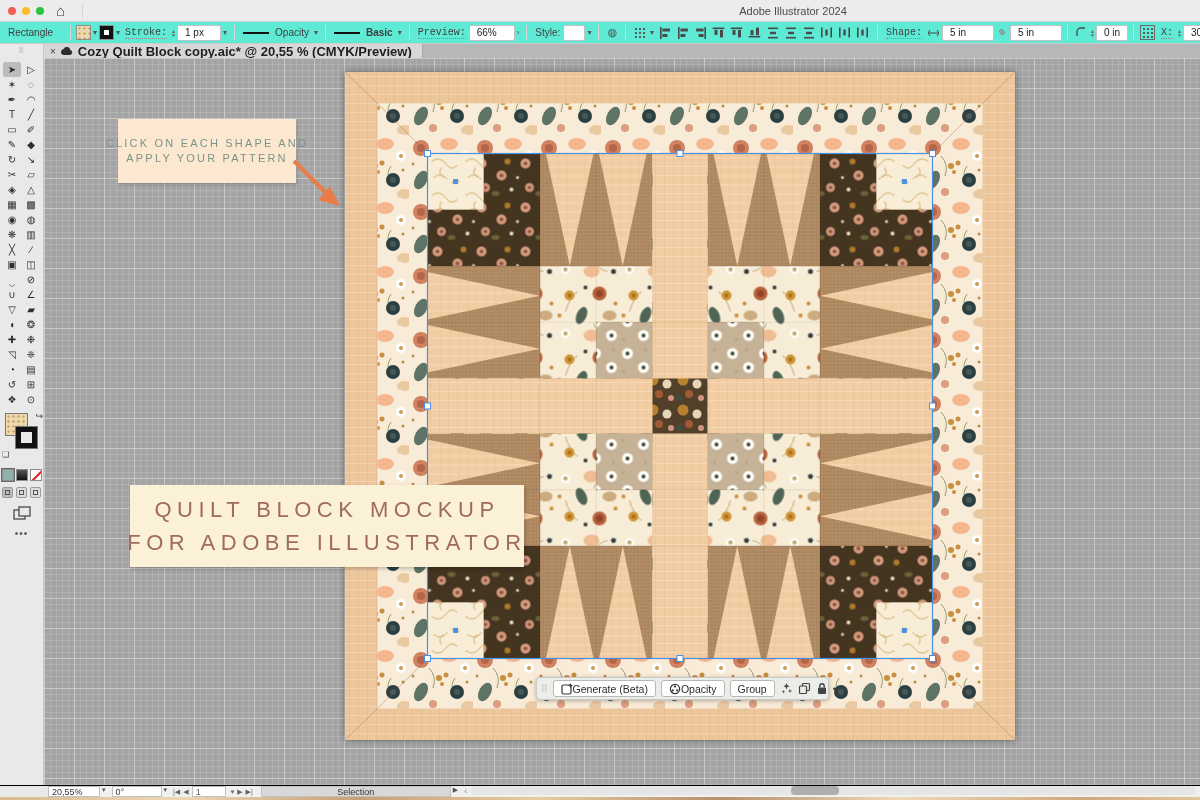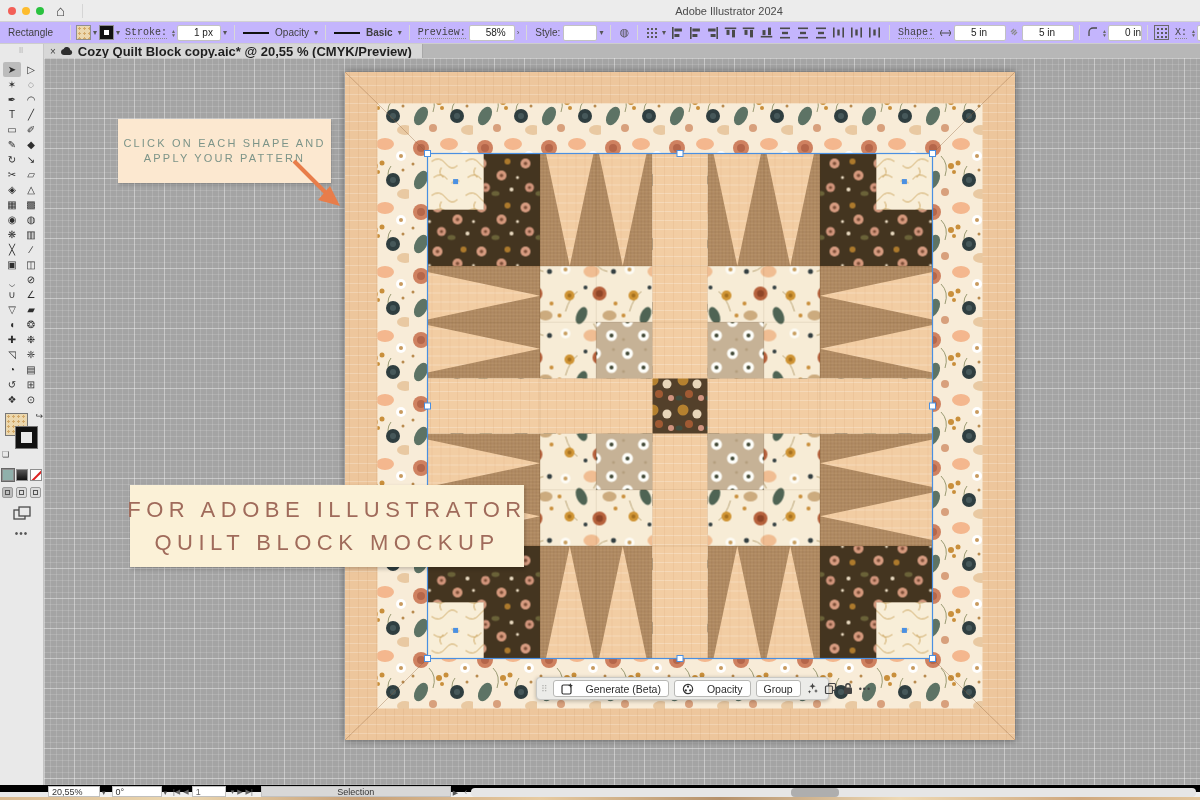--- a/index.html
+++ b/index.html
@@ -4,28 +4,28 @@
 <style>
   * { margin:0; padding:0; box-sizing:border-box; }
   html,body { width:1200px; height:800px; overflow:hidden; font-family:"Liberation Sans", sans-serif; background:#a6a6a6; }
 
   
   .titlebar { position:absolute; left:0; top:0; width:1200px; height:22px; background:#ececec; border-bottom:1px solid #d2d2d2; }
   .tl { position:absolute; top:7px; width:8px; height:8px; border-radius:50%; }
   .tl.red{ left:8px; background:#f35f57; } .tl.yel{ left:22px; background:#fdbc2e; } .tl.grn{ left:36px; background:#2ac23f; }
   .home-ic { position:absolute; left:56px; top:2px; font-size:15px; color:#3c3c3c; }
   .tb-sep { position:absolute; left:82px; top:4px; width:1px; height:14px; background:#d5d5d5; }
-  .tb-title { position:absolute; left:609px; top:5px; width:240px; text-align:center; font-size:11px; color:#4b4b4b; }
+  .tb-title { position:absolute; left:673px; top:5px; width:240px; text-align:center; font-size:11px; color:#4b4b4b; }
 
   
-  .controlbar { position:absolute; left:0; top:22px; width:1200px; height:22px; background:#c4b5fd; border-bottom:1px solid #cdcdcd; display:flex; align-items:center; font-size:10px; color:#3f3f3f; white-space:nowrap; overflow:hidden; }
+  .controlbar { position:absolute; left:0; top:22px; width:1200px; height:22px; background:#5eead4; border-bottom:1px solid #cdcdcd; display:flex; align-items:center; font-size:10px; color:#3f3f3f; white-space:nowrap; overflow:hidden; }
   .cb-sep { width:1px; height:15px; background:#d8d8d8; margin:0 5px; flex:none; }
   .cb-label { margin:0 3px; flex:none; }
   .cb-label.u { border-bottom:1px dotted #8a8a8a;font-family:Liberation Mono, monospace; }
-  .cb-box { flex:none; background:#fff; border:1px solid #c2c2c2; border-radius:2px; height:16px; display:flex; align-items:center; padding:0 16px; font-size:10px; color:#222; }
+  .cb-box { flex:none; background:#fff; border:1px solid #c2c2c2; border-radius:2px; height:16px; display:flex; align-items:center; padding:0 7px; font-size:10px; color:#222; }
   .stepper { flex:none; display:flex; flex-direction:column; justify-content:center; margin:0 1px; color:#666; }
   .stepper span { font-size:5px; line-height:4px; }
   .chev { font-size:8px; color:#555; margin:0 2px; flex:none; }
   .swatch { flex:none; width:15px; height:15px; border:1px solid #8f8f8f; }
   .swatch.fill-pat { background:#ecd8ae; background-image:radial-gradient(#d3a968 1px, transparent 1.4px); background-size:5px 5px; }
   .swatch.stroke-sq { background:#fff; box-shadow:inset 0 0 0 4px #111; }
   .stroke-line { flex:none; width:26px; height:2px; background:#111; margin:0 3px; }
   .align-ic { flex:none; width:14px; height:13px; margin:0 2px; display:inline-flex; align-items:center; justify-content:center; }
   .align-ic svg rect{ fill:#4a4a4a; }
   .fx { transform:scaleX(-1); } .r90 { transform:rotate(90deg); } .r90f { transform:rotate(90deg) scaleX(-1); }
@@ -68,34 +68,34 @@
   .canvas { position:absolute; left:44px; top:58px; width:1156px; height:727px; overflow:hidden;
     background-color:#a4a4a4;
     background-image:
       linear-gradient(rgba(255,255,255,.30) 1px, transparent 1px),
       linear-gradient(90deg, rgba(255,255,255,.30) 1px, transparent 1px),
       linear-gradient(rgba(255,255,255,.13) 1px, transparent 1px),
       linear-gradient(90deg, rgba(255,255,255,.13) 1px, transparent 1px);
     background-size:30px 30px,30px 30px,6px 6px,6px 6px; }
   .artboard { position:absolute; left:301px; top:14px; width:670px; height:668px; box-shadow:0 0 7px rgba(0,0,0,.45); }
 
-  .hint-box { position:absolute; left:74px; top:61px; width:213px; height:64px; background:#fce8d0; box-shadow:1px 2px 3px rgba(0,0,0,.18); display:flex; flex-direction:column; align-items:center; justify-content:center; }
+  .hint-box { position:absolute; left:74px; top:61px; width:178px; height:64px; background:#fce8d0; box-shadow:1px 2px 3px rgba(0,0,0,.18); display:flex; flex-direction:column; align-items:center; justify-content:center; }
   .hint-box div { font-size:11px; letter-spacing:2.2px; color:#7c9488; line-height:15px; white-space:nowrap; }
   .hint-arrow { position:absolute; left:244px; top:96px; }
   .title-box { position:absolute; left:86px; top:427px; width:394px; height:82px; background:#fbf1d7; box-shadow:1px 2px 4px rgba(0,0,0,.22); display:flex; flex-direction:column; align-items:center; justify-content:center; }
   .title-box div { font-size:22px; letter-spacing:5.5px; color:#a06b5b; line-height:33px; white-space:nowrap; }
 
   
   .ctxbar { position:absolute; left:492px; top:619px; width:293px; height:23px; background:#ecece9; border:1px solid #c9c9c6; border-radius:4px; box-shadow:0 1px 4px rgba(0,0,0,.28); display:flex; align-items:center; padding:0 6px 0 4px; gap:5px; }
   .ctx-drag { color:#b3b3b0; font-size:9px; }
-  .ctx-btn { height:17px; background:#fff; border:1px solid #b8b8b5; border-radius:3px; display:flex; align-items:center; gap:13px; padding:0 7px; font-size:10.5px; color:#2c2c2c; white-space:nowrap; }
+  .ctx-btn { height:17px; background:#fff; border:1px solid #b8b8b5; border-radius:3px; display:flex; align-items:center; gap:0; padding:0 7px; font-size:10.5px; color:#2c2c2c; white-space:nowrap; }
   .ctx-ic { display:flex; align-items:center; }
 
   
-  .statusbar { position:absolute; left:0; top:785px; width:1200px; height:12px; background:#f0f0f0; border-top:7px solid #000000; display:flex; align-items:flex-end; font-size:9px; color:#333; }
+  .statusbar { position:absolute; left:0; top:785px; width:1200px; height:12px; background:#f0f0f0; border-top:1px solid #000000; display:flex; align-items:flex-start; font-size:9px; color:#333; }
   .sb-left { width:48px; height:100%; background:#e9e9e9; flex:none; }
   .sb-box { flex:none; height:11px; background:#fff; border:1px solid #c0c0c0; display:flex; align-items:center; padding:0 3px; margin-right:2px; }
   .sb-chev { flex:none; font-size:7px; color:#555; margin-right:6px; }
   .sb-nav { flex:none; display:flex; align-items:center; gap:3px; color:#666; font-size:7px; margin-right:8px; }
   .sb-sel { flex:none; width:190px; height:11px; background:#d8d8d8; border:1px solid #c2c2c2; display:flex; align-items:center; justify-content:center; margin-right:2px; }
   .sb-track { flex:1; height:9px; background:#e6e6e6; border-radius:4px; margin:0 4px; position:relative; }
   .sb-thumb { position:absolute; left:320px; top:0; width:48px; height:9px; border-radius:4px; background:#aeaeae; }
   .sliver { position:absolute; left:0; top:797px; width:1200px; height:3px;
     background:linear-gradient(90deg,#d9b98f,#ecd8b2 15%,#c7a077 30%,#e7cba1 45%,#b5916b 60%,#eed9b4 75%,#cfa87e 90%,#e3c69c); }
 </style>
@@ -128,21 +128,21 @@
   <span class="cb-sep"></span>
   <span class="stroke-line"></span>
   <span class="cb-label">Opacity</span>
   <span class="chev">▾</span>
   <span class="cb-sep"></span>
   <span class="stroke-line"></span>
   <span class="cb-label" style="font-weight:bold">Basic</span>
   <span class="chev">▾</span>
   <span class="cb-sep"></span>
   <span class="cb-label u">Preview:</span>
-  <span class="cb-box" style="width:46px">58%</span>
+  <span class="cb-box" style="width:46px">66%</span>
   <span class="chev">›</span>
   <span class="cb-sep"></span>
   <span class="cb-label">Style:</span>
   <span class="cb-box" style="width:22px"></span>
   <span class="chev">▾</span>
   <span class="cb-sep"></span>
   <span class="mini-ic">◍</span>
   <span class="cb-sep"></span>
   <span class="dotgrid"></span>
   <span class="chev">▾</span>
@@ -558,22 +558,22 @@
   <div class="hint-box">
     <div>CLICK ON EACH SHAPE AND</div>
     <div>APPLY YOUR PATTERN</div>
   </div>
   <svg class="hint-arrow" width="58" height="62" viewBox="0 0 58 62">
     <path d="M6 7L40 41" stroke="#e87d4a" stroke-width="4" fill="none"></path>
     <polygon points="52,52 30,46 42,32" fill="#e87d4a"></polygon>
   </svg>
 
   <div class="title-box">
+    <div>QUILT BLOCK MOCKUP</div>
     <div>FOR ADOBE ILLUSTRATOR</div>
-    <div>QUILT BLOCK MOCKUP</div>
   </div>
 
   <div class="ctxbar">
     <span class="ctx-drag">⠿</span>
     <button class="ctx-btn">
       <span class="ctx-ic">
           <svg width="12" height="12" viewBox="0 0 12 12">
             <rect x="1" y="2" width="9" height="9" rx="1.5" fill="none" stroke="#333" stroke-width="1.2"></rect>
             <path d="M9.5 0l.7 1.8L12 2.5l-1.8.7-.7 1.8-.7-1.8L7 2.5l1.8-.7z" fill="#333"></path>
           </svg>

